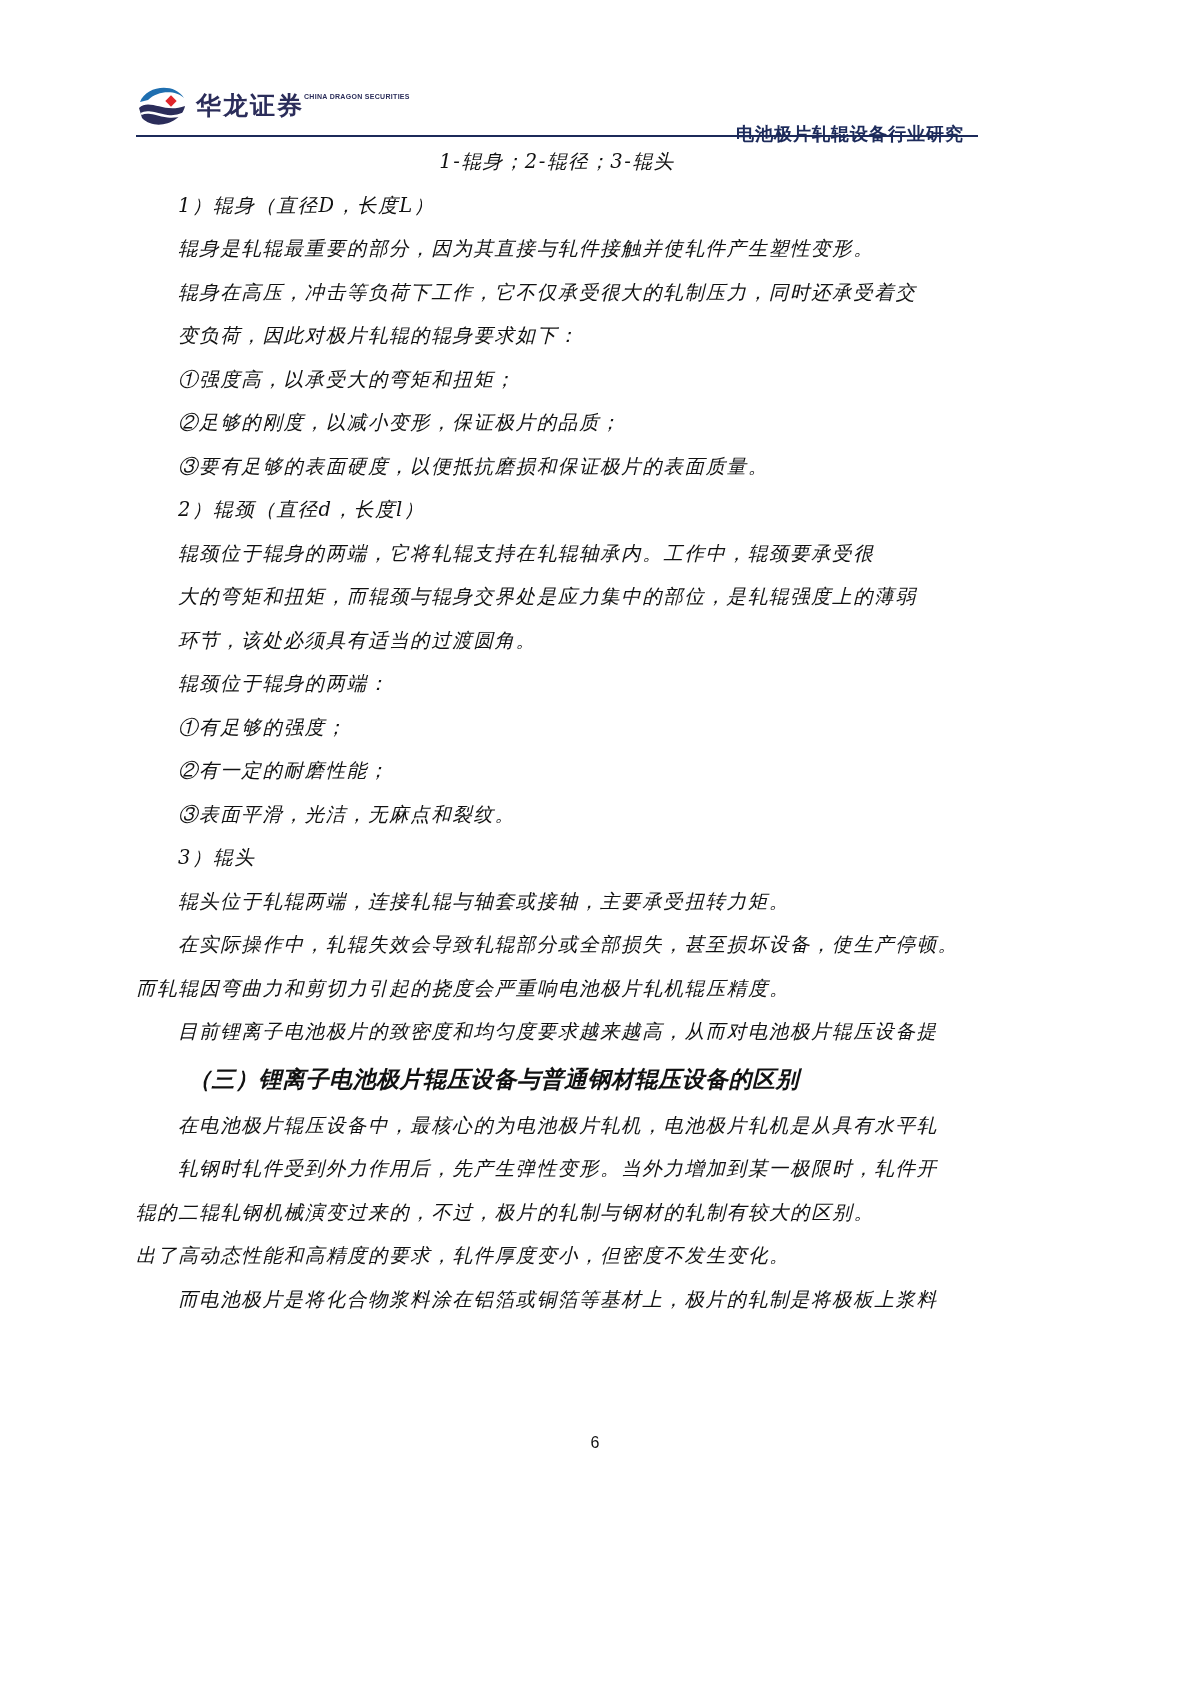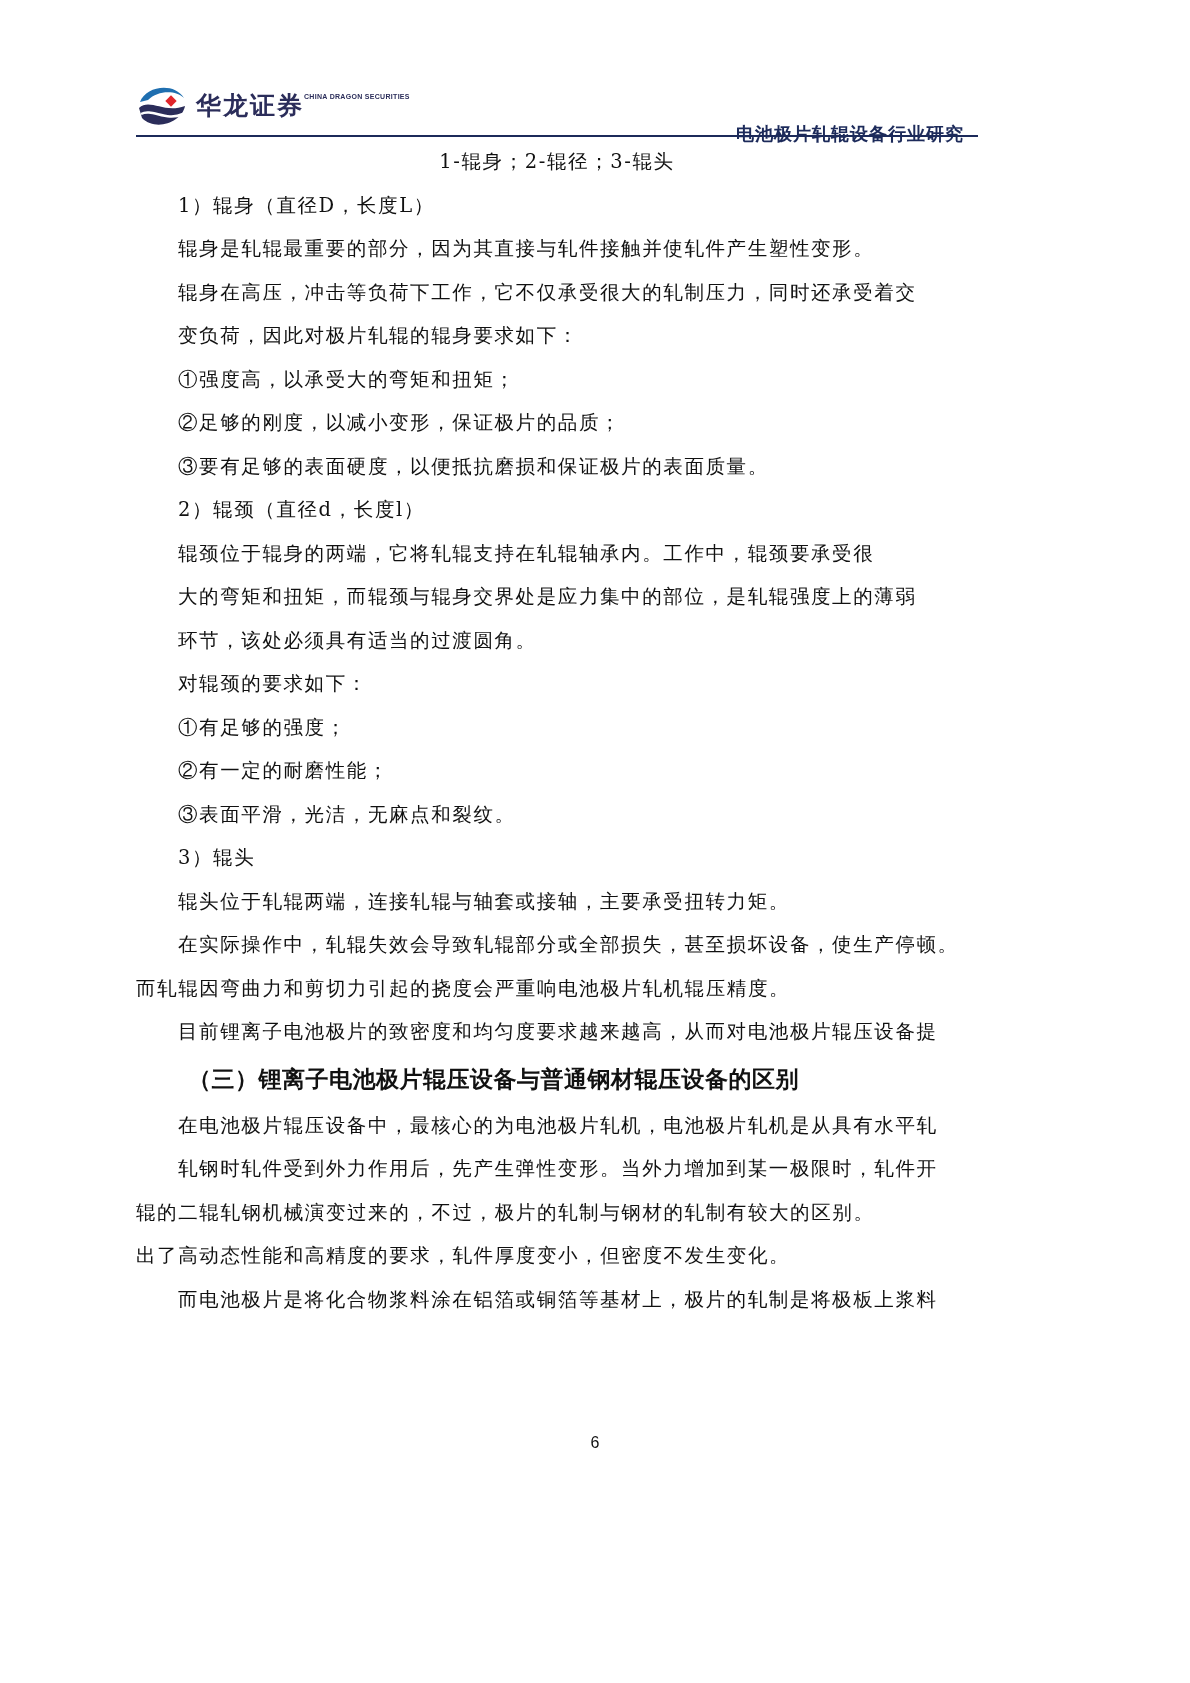--- a/index.html
+++ b/index.html
@@ -9,21 +9,21 @@
     .logo { position: absolute; left: 0; top: 4px; display: flex; align-items: center; }
     .logo-mark { width: 52px; height: 52px; }
     .logo-text { margin-left: 8px; display: flex; flex-direction: row; }
     .logo-cn { font-family: "DejaVu Sans", "Liberation Sans", sans-serif; font-weight: bold;
                font-size: 25px; color: #2b2d5a; letter-spacing: 2px; line-height: 28px; }
     .logo-en { font-family: "Liberation Sans", "DejaVu Sans", sans-serif; font-weight: bold;
                font-size: 7px; color: #2b2d5a; letter-spacing: 0.3px; line-height: 9px; }
     .header-title { position: absolute; right: 14px; top: 34px; font-weight: bold;
                     font-size: 18px; color: #1c2a5a; letter-spacing: 1px; margin-top: 12px; }
     .header-rule { position: absolute; left: 136px; top: 135px; width: 842px; height: 2px; background: #1c2a5a; }
-    .content { position: absolute; left: 136px; top: 140px; width: 842px; }
+    .content { position: absolute; left: 136px; top: 140px; width: 842px; font-style: italic; }
     .line { font-size: 19.5px; line-height: 43.5px; height: 43.5px; white-space: nowrap; letter-spacing: 1.6px; }
     .center { text-align: center; }
     .indent { padding-left: 42px; }
     .heading { font-family: "DejaVu Sans", "Liberation Sans", sans-serif; font-weight: bold;
                font-size: 23px; line-height: 50px; height: 50px; padding-left: 52px; letter-spacing: 0.5px; }
     .page-num { position: absolute; left: 0; width: 1190px; top: 1434px; text-align: center;
                 font-family: "Liberation Sans", sans-serif; font-size: 16px; }
   </style>
 </head>
 <body>
@@ -52,21 +52,21 @@
   <div class="line indent">辊身是轧辊最重要的部分，因为其直接与轧件接触并使轧件产生塑性变形。</div>
   <div class="line indent">辊身在高压，冲击等负荷下工作，它不仅承受很大的轧制压力，同时还承受着交</div>
   <div class="line indent">变负荷，因此对极片轧辊的辊身要求如下：</div>
   <div class="line indent">①强度高，以承受大的弯矩和扭矩；</div>
   <div class="line indent">②足够的刚度，以减小变形，保证极片的品质；</div>
   <div class="line indent">③要有足够的表面硬度，以便抵抗磨损和保证极片的表面质量。</div>
   <div class="line indent">2）辊颈（直径d，长度l）</div>
   <div class="line indent">辊颈位于辊身的两端，它将轧辊支持在轧辊轴承内。工作中，辊颈要承受很</div>
   <div class="line indent">大的弯矩和扭矩，而辊颈与辊身交界处是应力集中的部位，是轧辊强度上的薄弱</div>
   <div class="line indent">环节，该处必须具有适当的过渡圆角。</div>
-  <div class="line indent">对辊颈的要求如下：</div>
+  <div class="line indent">辊颈位于辊身的两端：</div>
   <div class="line indent">①有足够的强度；</div>
   <div class="line indent">②有一定的耐磨性能；</div>
   <div class="line indent">③表面平滑，光洁，无麻点和裂纹。</div>
   <div class="line indent">3）辊头</div>
   <div class="line indent">辊头位于轧辊两端，连接轧辊与轴套或接轴，主要承受扭转力矩。</div>
   <div class="line indent">在实际操作中，轧辊失效会导致轧辊部分或全部损失，甚至损坏设备，使生产停顿。</div>
   <div class="line">而轧辊因弯曲力和剪切力引起的挠度会严重响电池极片轧机辊压精度。</div>
   <div class="line indent">目前锂离子电池极片的致密度和均匀度要求越来越高，从而对电池极片辊压设备提</div>
   <div class="heading">（三）锂离子电池极片辊压设备与普通钢材辊压设备的区别</div>
   <div class="line indent">在电池极片辊压设备中，最核心的为电池极片轧机，电池极片轧机是从具有水平轧</div>

